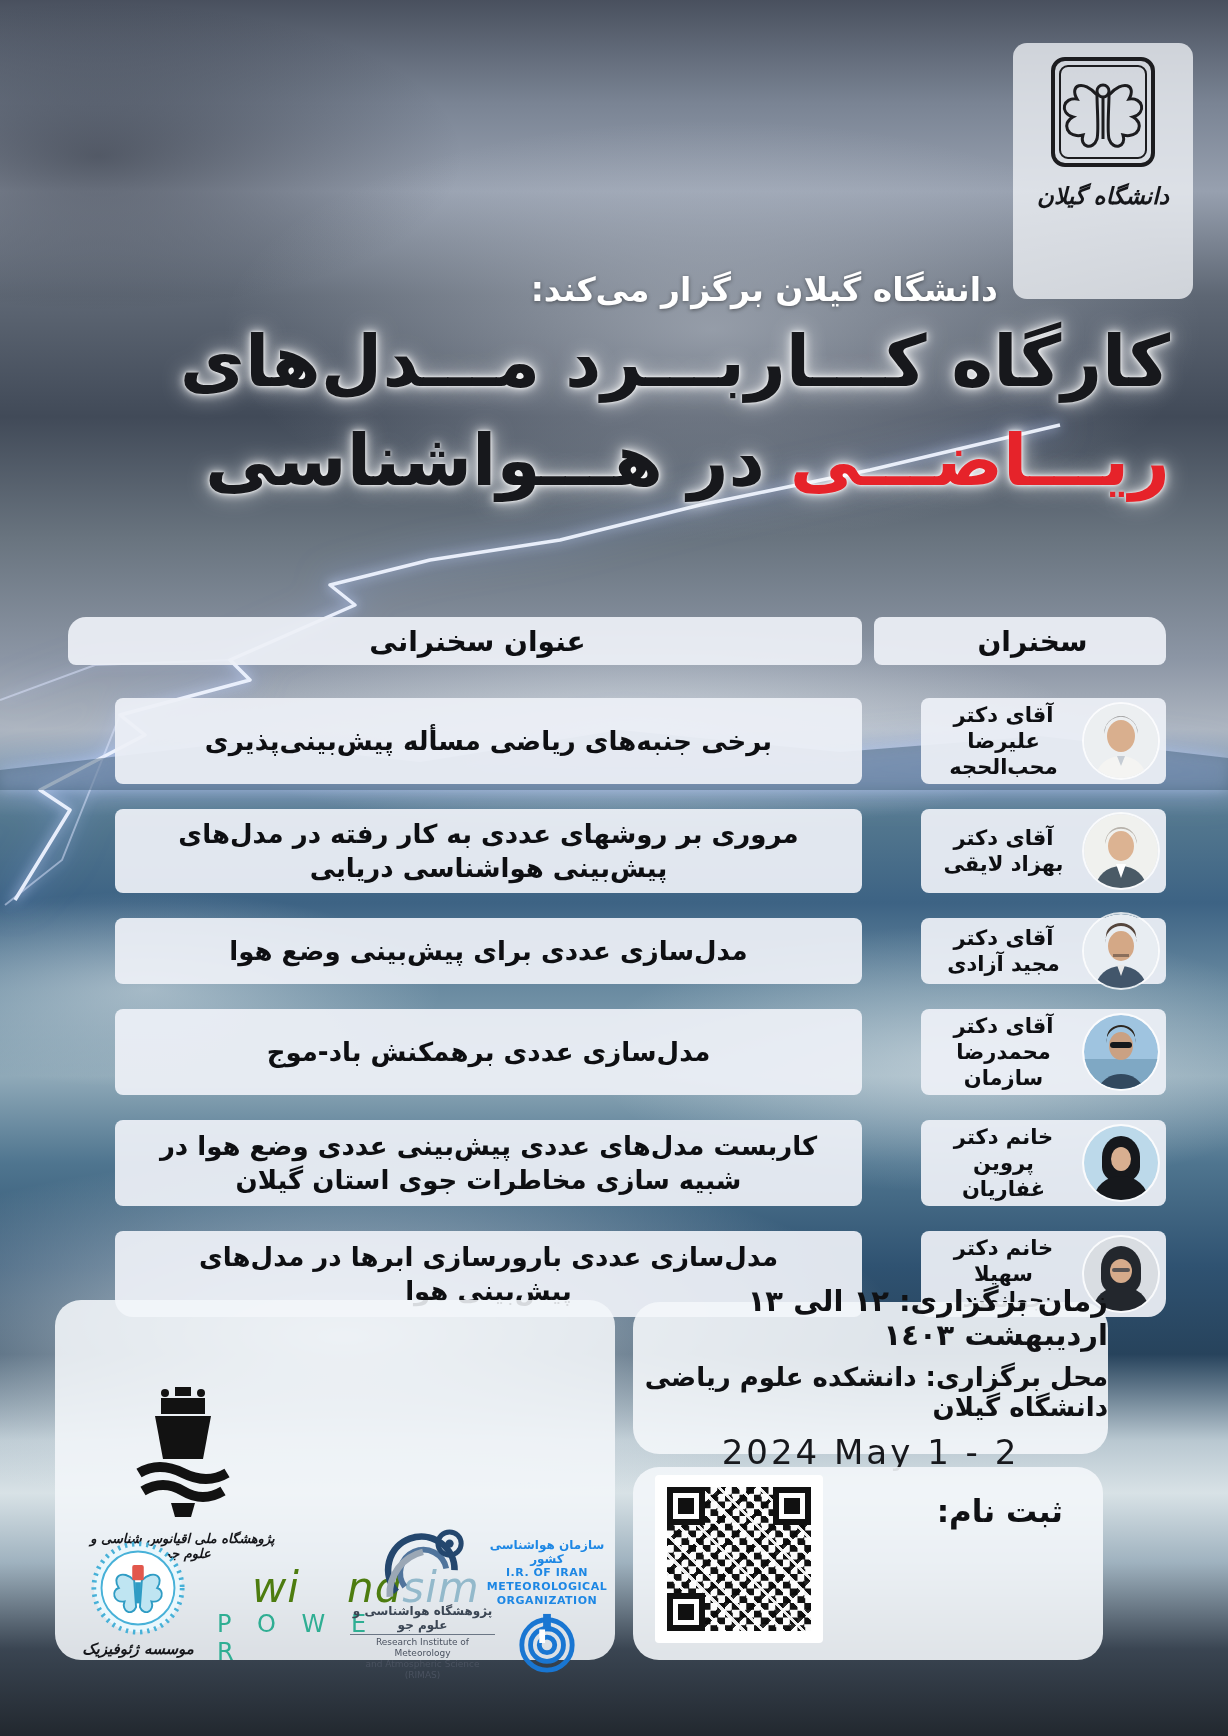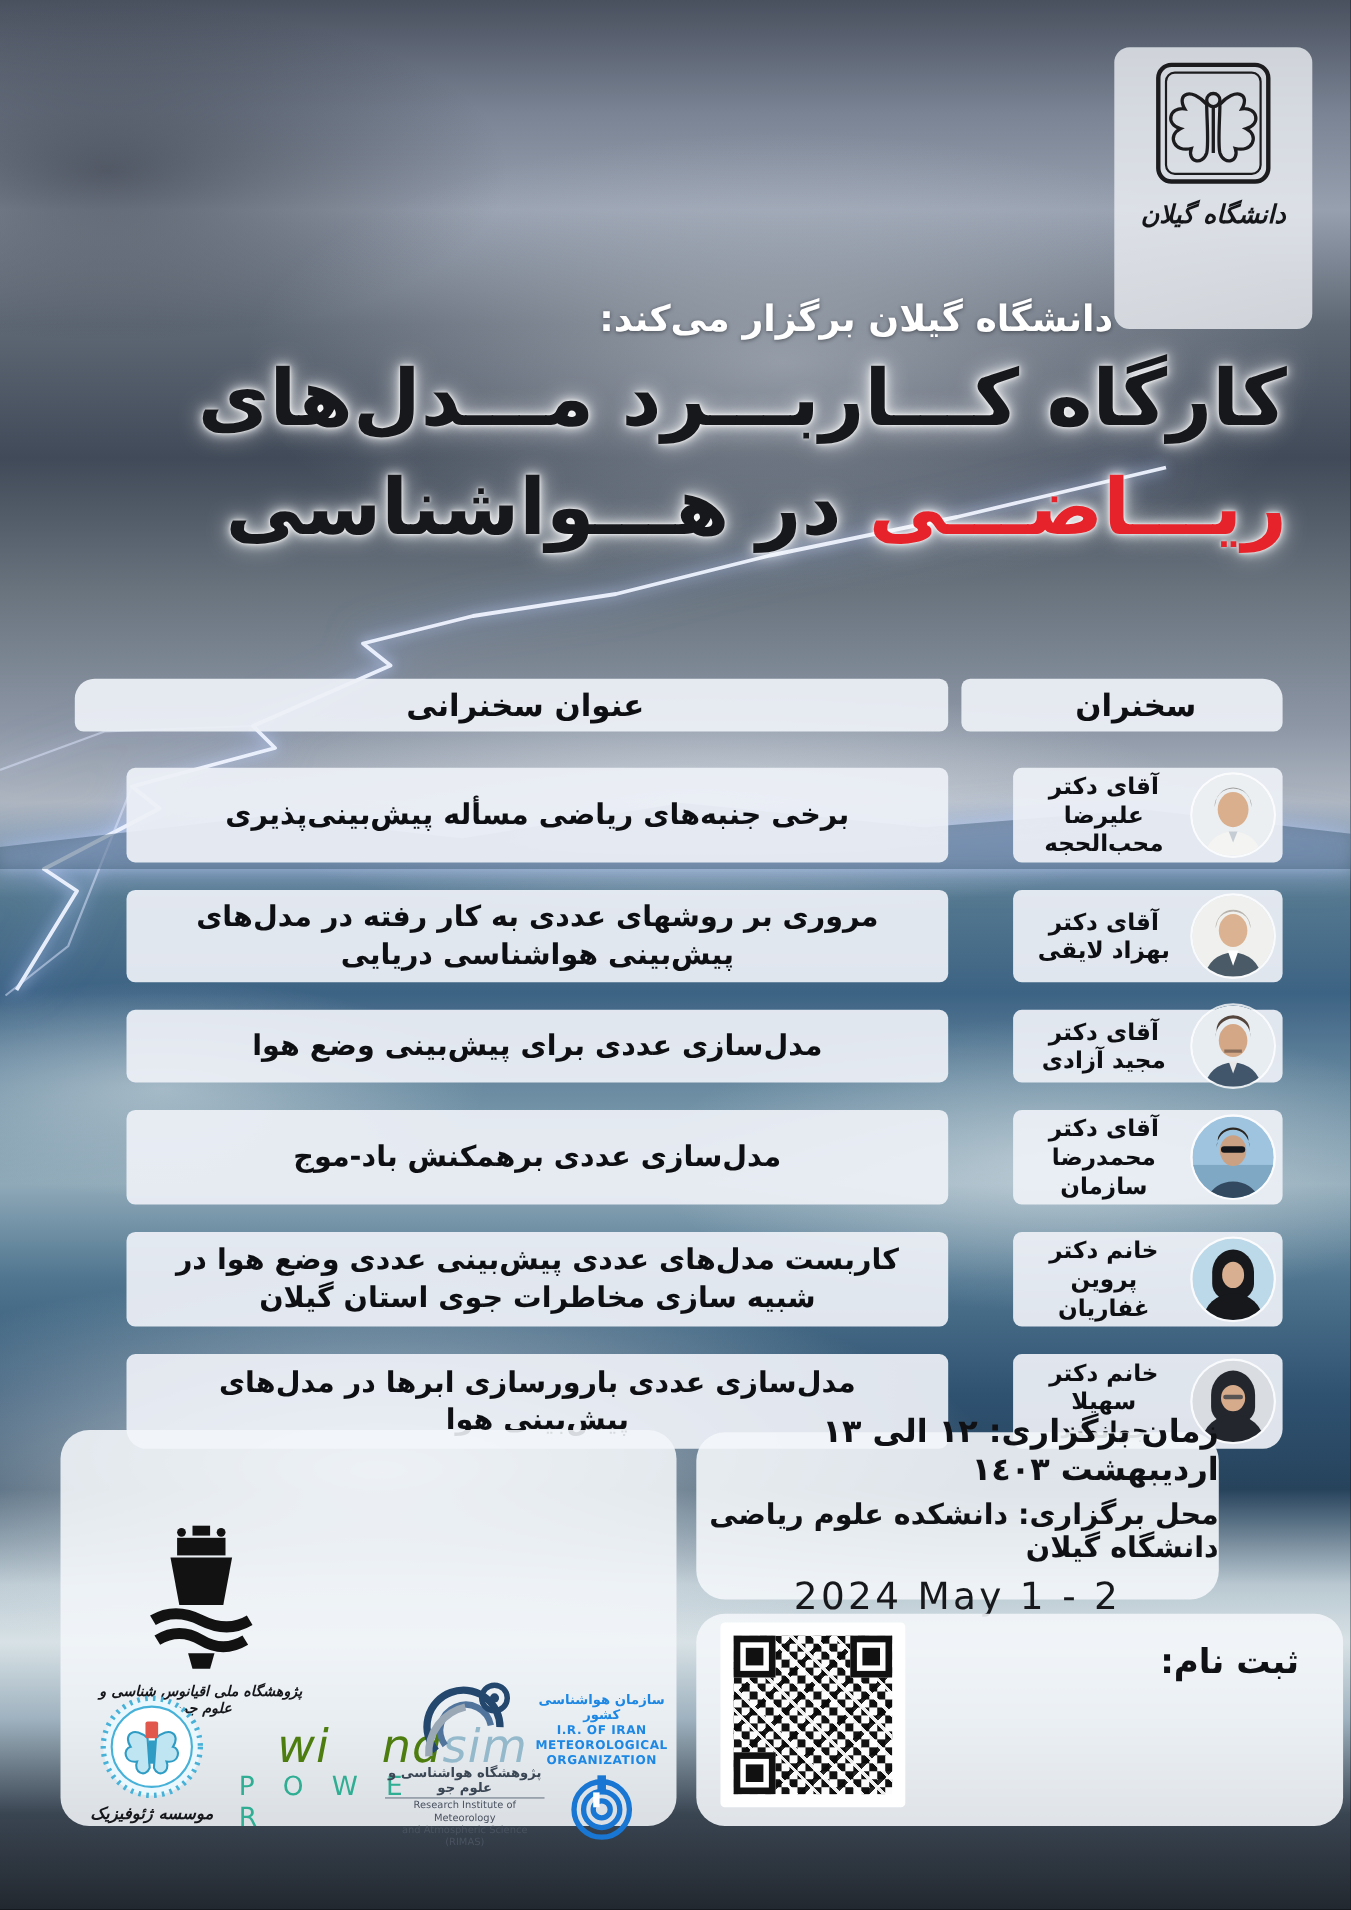--- a/index.html
+++ b/index.html
@@ -21,21 +21,21 @@
         #4f758f 67%, #2f5271 73%, #27435c 78%,
         #b9c8d1 83%, #d8e2e6 86%, #9fb2bf 90%,
         #3a4552 95%, #22282f 100%);}
   .bolt{position:absolute;inset:0;filter:drop-shadow(0 0 6px rgba(195,212,255,.9)) drop-shadow(0 0 16px rgba(150,180,255,.55));}
   
   .uog-box{position:absolute;left:1013px;top:43px;width:180px;height:256px;
     background:rgba(240,242,246,.78);border-radius:14px;display:flex;flex-direction:column;
     align-items:center;justify-content:flex-start;padding-top:12px;box-sizing:border-box;}
   .uog-caption{font-size:23px;font-weight:700;font-style:italic;color:#15161a;margin-top:6px;}
   
-  .kicker{position:absolute;right:216px;top:270px;color:#fff;font-size:33px;font-weight:600;
+  .kicker{position:absolute;right:230px;top:270px;color:#fff;font-size:33px;font-weight:600;
     direction:rtl;text-shadow:0 1px 4px rgba(0,0,0,.45);}
   .title{position:absolute;right:58px;top:312px;direction:rtl;text-align:right;
     font-weight:900;font-size:71px;line-height:99px;color:#17181c;letter-spacing:-1px;
     text-shadow:0 0 3px #fff,0 0 10px rgba(255,255,255,.95),0 0 22px rgba(255,255,255,.75);}
   .title .red{color:#e6232a;}
   
   .schedule{position:absolute;left:68px;right:62px;top:617px;direction:rtl;}
   .trow{display:grid;grid-template-columns:292px 1fr;column-gap:12px;}
   .thead{margin-bottom:33px;}
   .cell{background:rgba(237,240,246,.93);border-radius:8px;display:flex;align-items:center;
@@ -54,21 +54,21 @@
     box-shadow:0 0 0 2px rgba(255,255,255,.8);}
   
   .org-box{position:absolute;left:55px;top:1300px;width:560px;height:360px;
     background:rgba(243,246,249,.88);border-radius:26px;}
   .date-box{position:absolute;left:633px;top:1302px;width:475px;height:152px;
     background:rgba(243,246,249,.90);border-radius:26px;direction:rtl;display:flex;
     flex-direction:column;align-items:center;justify-content:center;gap:10px;color:#101114;}
   .date-fa{font-size:29px;font-weight:800;}
   .venue-fa{font-size:26px;font-weight:800;}
   .date-en{font-size:34px;font-weight:400;letter-spacing:3px;color:#17181c;direction:ltr;}
-  .reg-box{position:absolute;left:633px;top:1467px;width:588px;height:193px;
+  .reg-box{position:absolute;left:633px;top:1467px;width:470px;height:193px;
     background:rgba(243,246,249,.90);border-radius:26px;}
   .reg-label{position:absolute;right:40px;top:26px;font-size:31px;font-weight:800;color:#101114;direction:rtl;}
   
   .qr{position:absolute;left:22px;top:8px;width:168px;height:168px;background:#fff;border-radius:4px;}
   .qr-pattern{position:absolute;inset:12px;
     background:
       repeating-linear-gradient(45deg, rgba(255,255,255,0) 0 11px, rgba(255,255,255,.92) 11px 14px),
       repeating-linear-gradient(135deg, rgba(0,0,0,0) 0 17px, rgba(10,10,10,.88) 17px 21px),
       conic-gradient(#121212 25%, #fcfcfc 0 50%, #121212 0 75%, #fcfcfc 0) 0 0/14.5px 14.5px;}
   .fdr{position:absolute;width:38px;height:38px;background:#fff;border:6px solid #111;box-sizing:border-box;}

